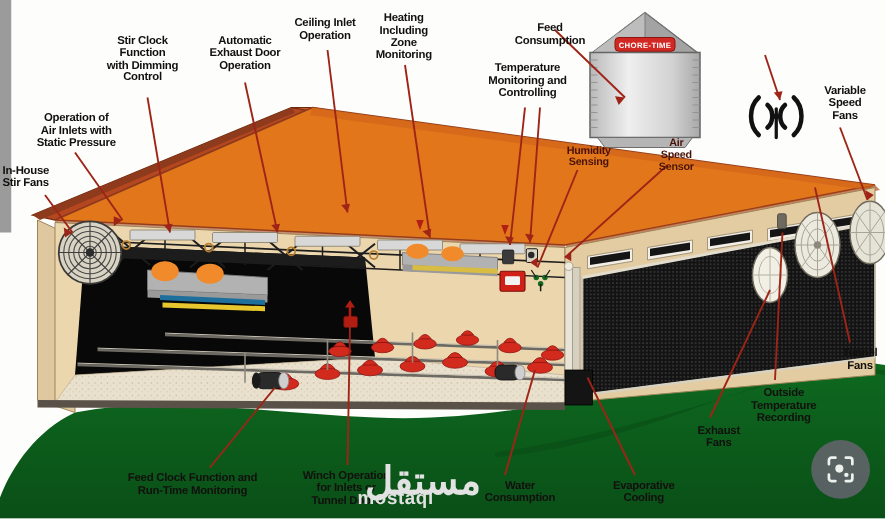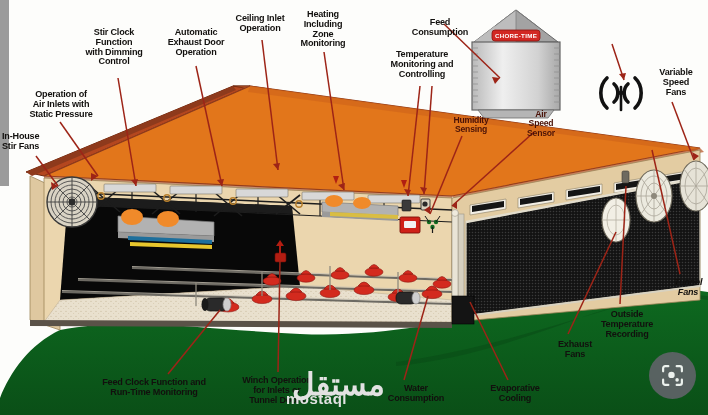--- a/index.html
+++ b/index.html
@@ -434,21 +434,21 @@
 Monitoring and
 Controlling</div>
   <div class="lbl s9" style="left:648px;top:68px;  width:56px;">Variable
 Speed
 Fans</div>
   <div class="lbl s85" style="left:440px;top:116px; width:62px; color:#4a1207;">Humidity
 Sensing</div>
   <div class="lbl s85" style="left:514px;top:110px; width:54px; color:#4a1207;">Air
 Speed
 Sensor</div>
-  <div class="lbl s9" style="left:668px;top:278px; width:40px;font-style:italic;">Tunnel
+  <div class="lbl s9" style="left:668px;top:278px; width:40px;">Tunnel
 Fans</div>
   <div class="lbl s9" style="left:586px;top:310px; width:82px;">Outside
 Temperature
 Recording</div>
   <div class="lbl s9" style="left:548px;top:340px; width:54px;">Exhaust
 Fans</div>
   <div class="lbl s9" style="left:478px;top:384px; width:74px;">Evaporative
 Cooling</div>
   <div class="lbl s9" style="left:378px;top:384px; width:76px;">Water
 Consumption</div>

